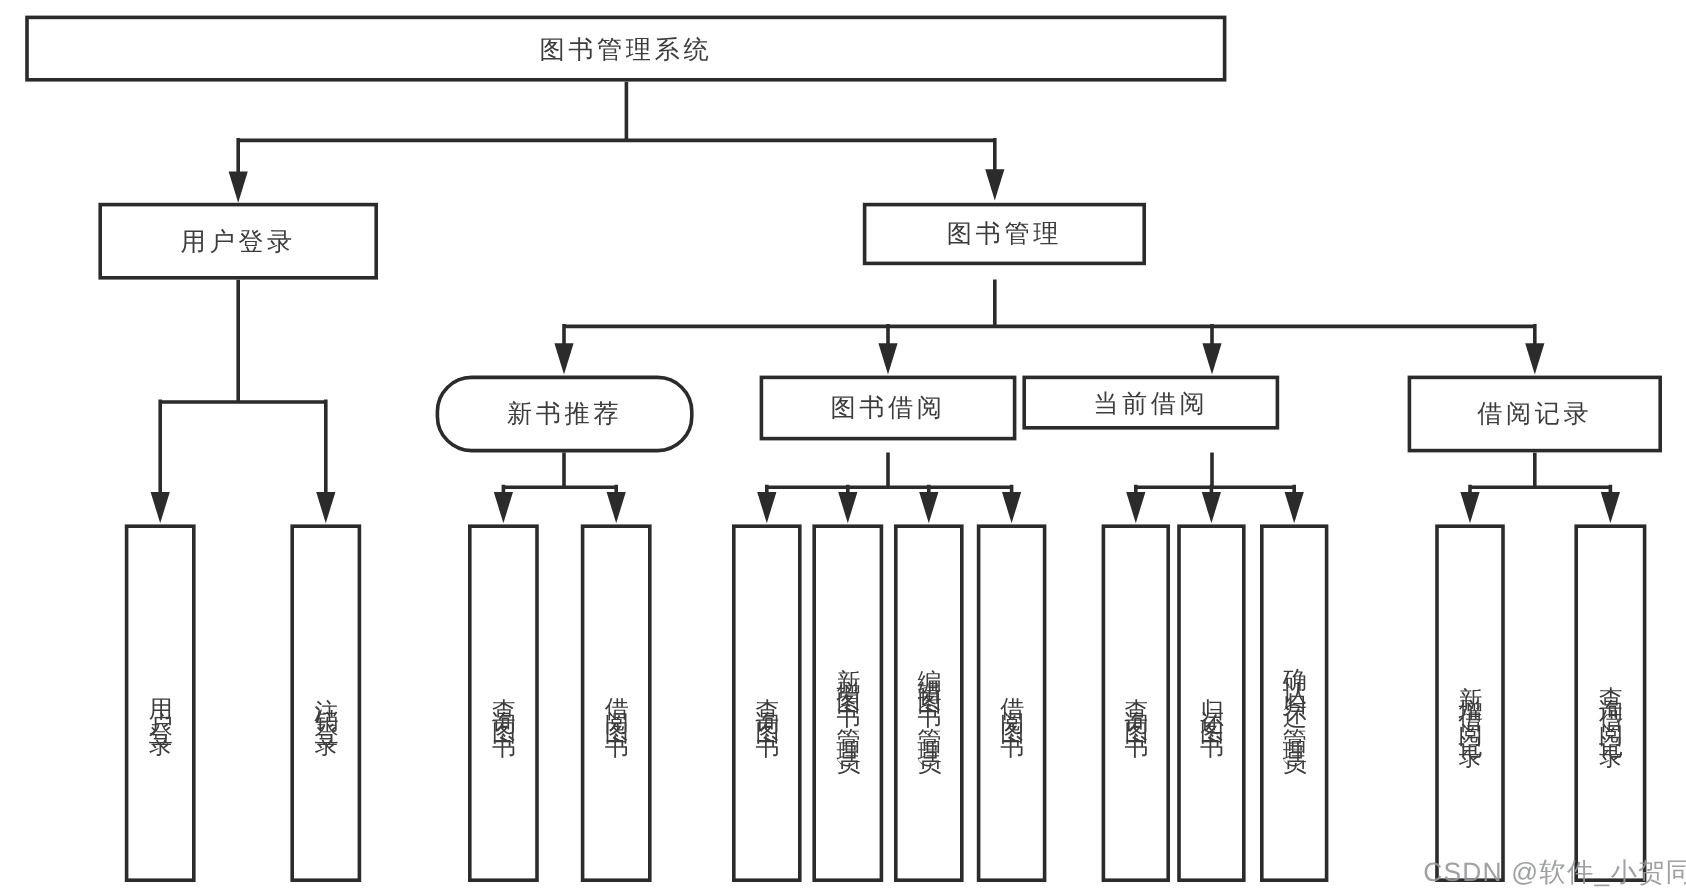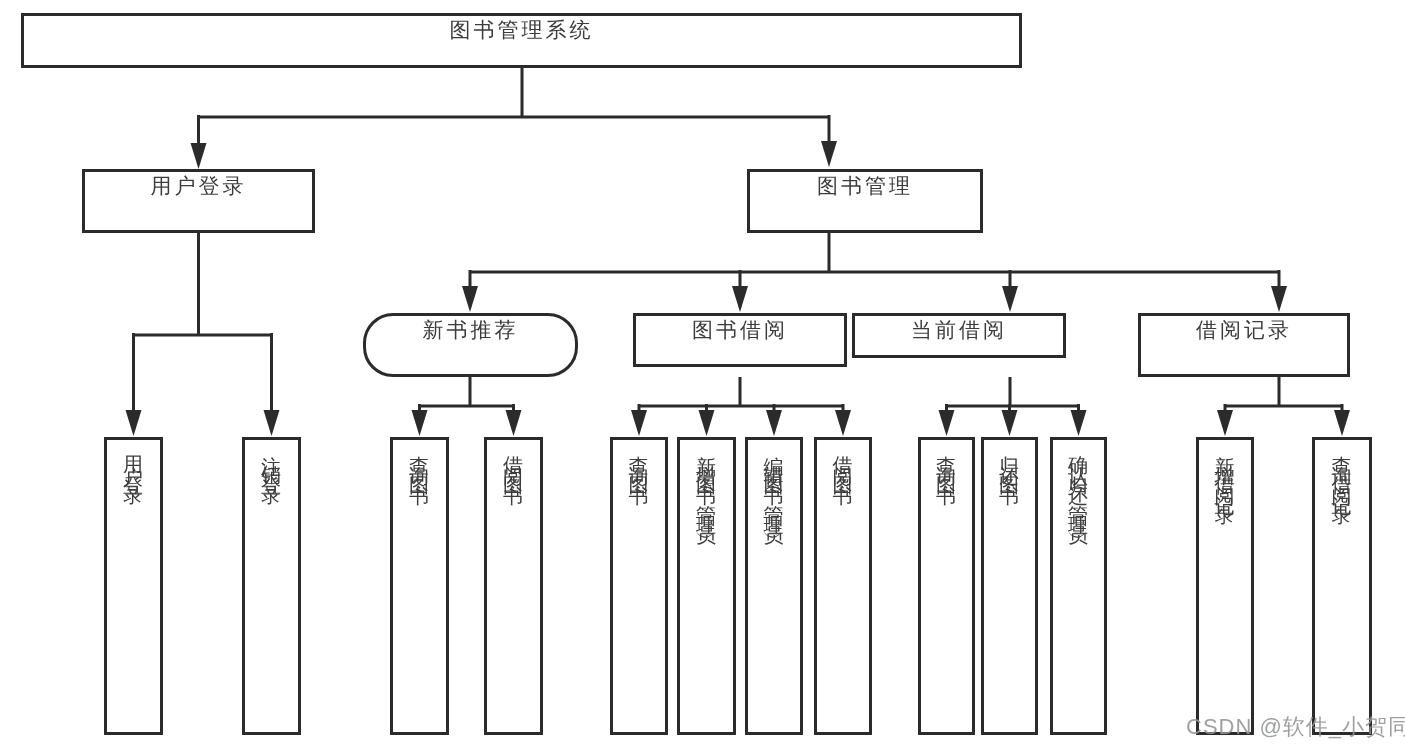--- a/index.html
+++ b/index.html
@@ -22,20 +22,21 @@
     width: 1405px;
     height: 747px;
     pointer-events: none;
   }
   .node {
     position: absolute;
     box-sizing: border-box;
     background: #ffffff;
     border: 3px solid #2b2b2b;
     display: flex;
+    align-items: center;
     justify-content: center;
     color: #3c3c3c;
   }
   .hlabel {
     font-size: 21px;
     letter-spacing: 3px;
     color: #3c3c3c;
     white-space: nowrap;
   }
   .leaf {
@@ -97,34 +98,34 @@
     </g>
   </svg>
 
   <div class="node" style="left:21px; top:13px; width:1001px; height:55px;">
     <span class="hlabel">图书管理系统</span>
   </div>
 
   <div class="node" style="left:82px; top:169px; width:233px; height:64px;">
     <span class="hlabel">用户登录</span>
   </div>
-  <div class="node" style="left:747px; top:169px; width:236px; height:64px;">
+  <div class="node" style="left:719px; top:169px; width:236px; height:52px;">
     <span class="hlabel">图书管理</span>
   </div>
 
   <div class="node" style="left:363px; top:313px; width:215px; height:64px;border-radius:30px;">
     <span class="hlabel">新书推荐</span>
   </div>
   <div class="node" style="left:633px; top:313px; width:214px; height:54px;">
     <span class="hlabel">图书借阅</span>
   </div>
   <div class="node" style="left:852px; top:313px; width:214px; height:45px;">
     <span class="hlabel">当前借阅</span>
   </div>
-  <div class="node" style="left:1138px; top:313px; width:212px; height:64px;font-family:Liberation Mono, monospace;">
+  <div class="node" style="left:1173px; top:313px; width:212px; height:64px;font-family:Liberation Mono, monospace;">
     <span class="hlabel">借阅记录</span>
   </div>
 
   <div class="node leaf" style="left:104px; width:59px;">
     <span class="vtext">用户登录</span>
   </div>
   <div class="node leaf" style="left:242px; width:59px;">
     <span class="vtext">注销登录</span>
   </div>
 

